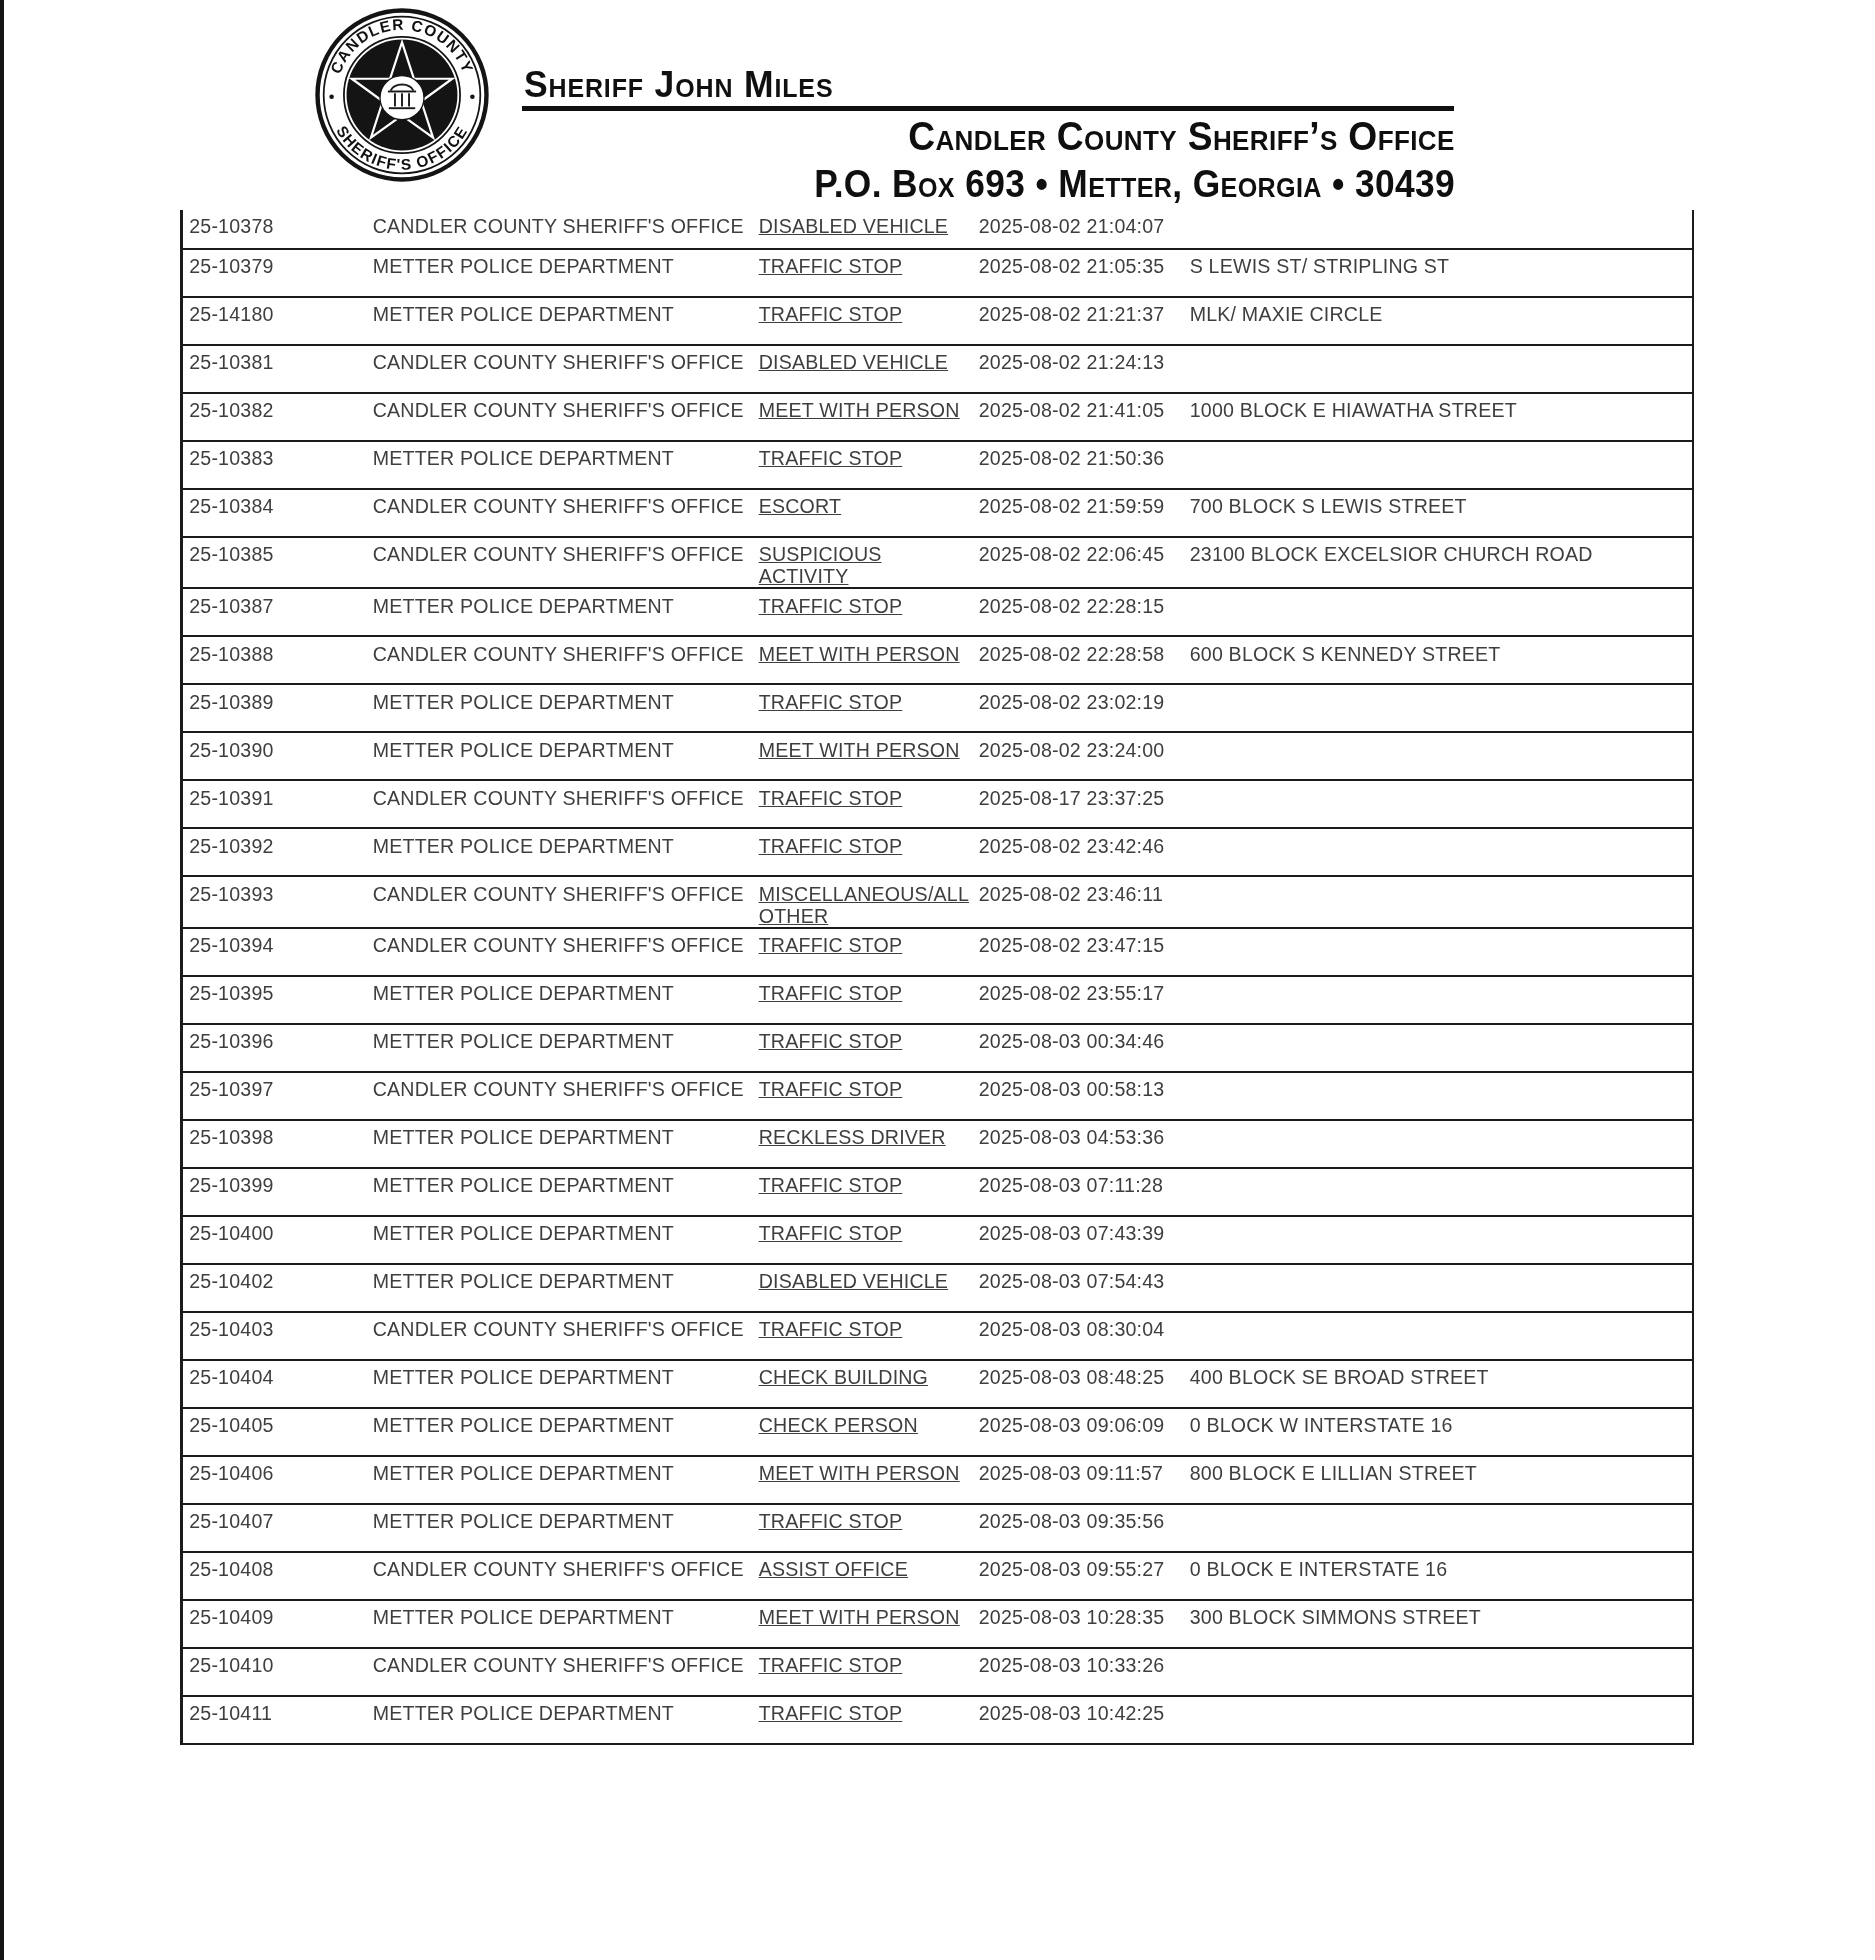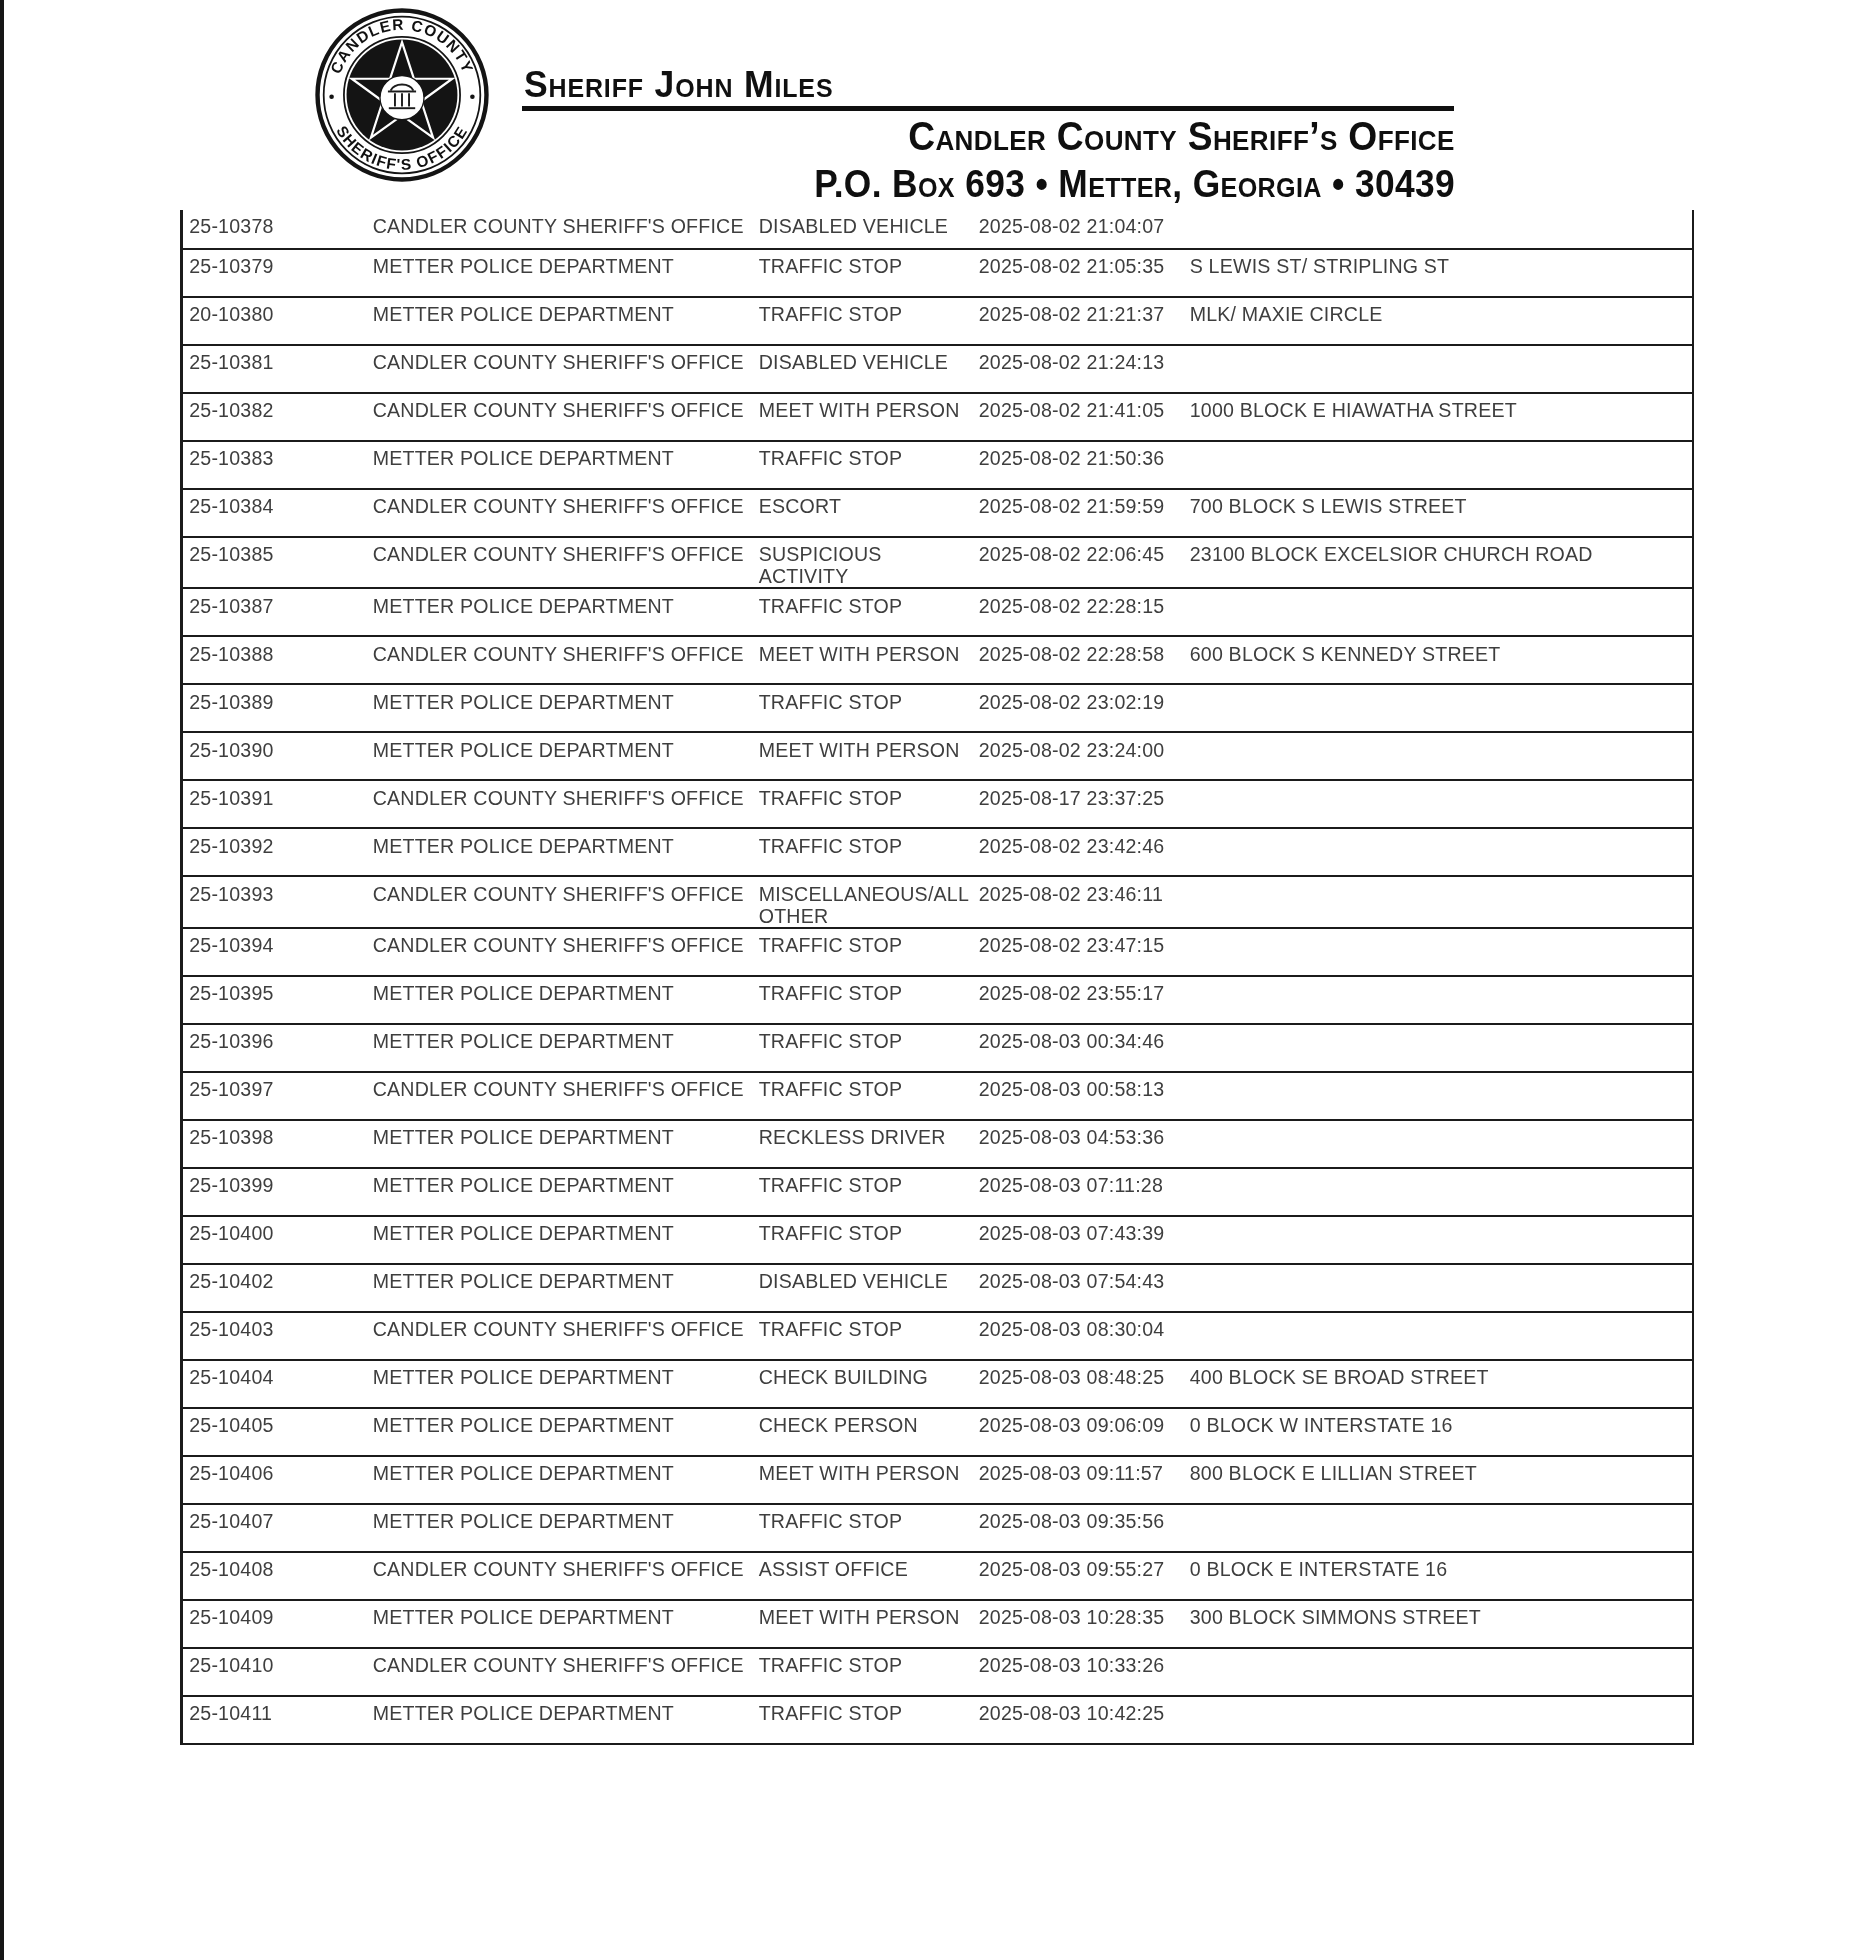--- a/index.html
+++ b/index.html
@@ -37,21 +37,21 @@
   }
   table.log tr{height:48px;}
   table.log tr:first-child{height:39px;}
   table.log td{
     position:relative;vertical-align:top;
     border-bottom:2.7px solid #1b1b1b;
     padding:5.3px 1.8px 0 6.2px;
     font-size:19.6px;line-height:22px;letter-spacing:0.2px;color:#3e3e3e;
     overflow:hidden;
   }
-  td.c-type{padding-right:1.8px;}
+  td.c-type{padding-right:1.8px;text-decoration:underline;}
   td.c-time{padding-left:10.7px;white-space:nowrap;}
   td.c-loc{padding-left:14.3px;}
   
   table.log tr:not(:first-child) td + td::before{
     content:"";position:absolute;left:-1.8px;top:-7.1px;width:2.7px;height:11.6px;background:#1b1b1b;
   }
   table.log tr:last-child td + td::after{
     content:"";position:absolute;left:-1.8px;bottom:-7.1px;width:2.7px;height:11.6px;background:#1b1b1b;
   }
 </style>
@@ -115,21 +115,21 @@
 
     <tr>
       <td class="c-case">25-10379</td>
       <td class="c-agency">METTER POLICE DEPARTMENT</td>
       <td class="c-type">TRAFFIC STOP</td>
       <td class="c-time">2025-08-02 21:05:35</td>
       <td class="c-loc">S LEWIS ST/ STRIPLING ST</td>
     </tr>
 
     <tr>
-      <td class="c-case">20-10380</td>
+      <td class="c-case">25-14180</td>
       <td class="c-agency">METTER POLICE DEPARTMENT</td>
       <td class="c-type">TRAFFIC STOP</td>
       <td class="c-time">2025-08-02 21:21:37</td>
       <td class="c-loc">MLK/ MAXIE CIRCLE</td>
     </tr>
 
     <tr>
       <td class="c-case">25-10381</td>
       <td class="c-agency">CANDLER COUNTY SHERIFF'S OFFICE</td>
       <td class="c-type">DISABLED VEHICLE</td>

